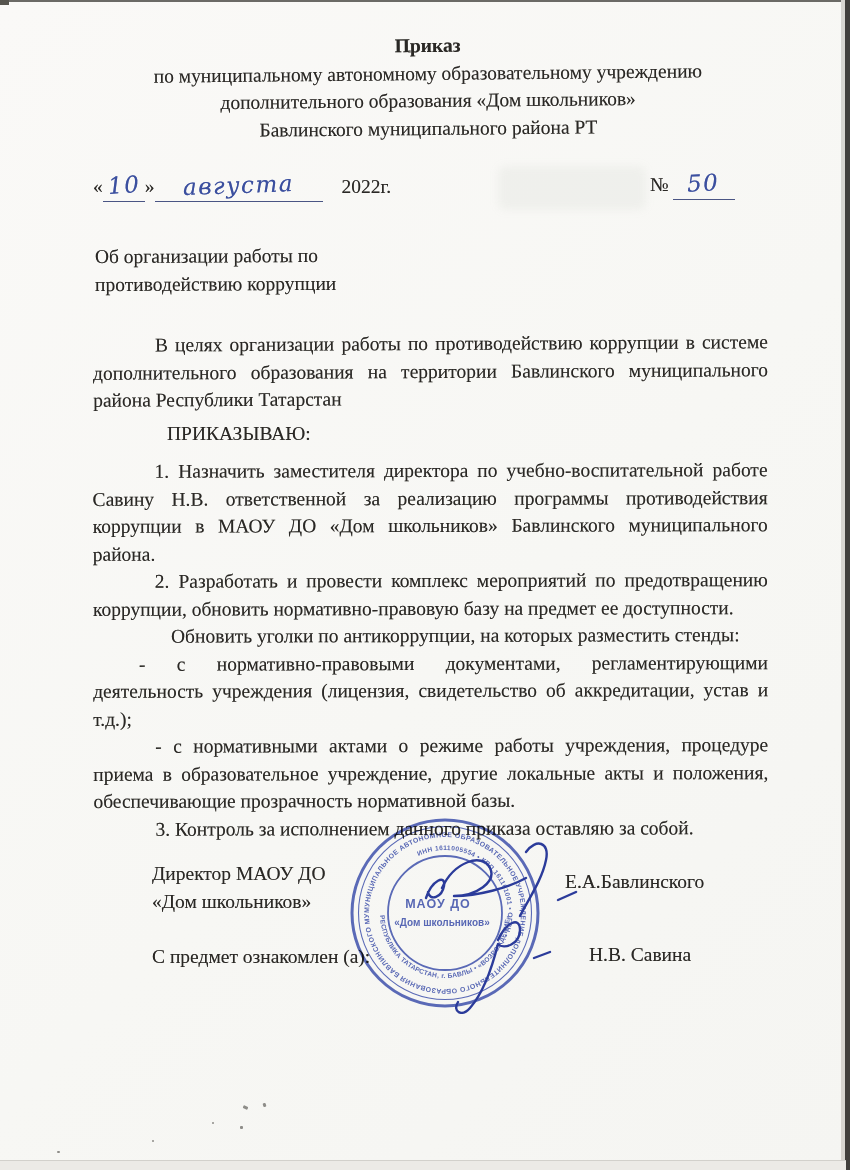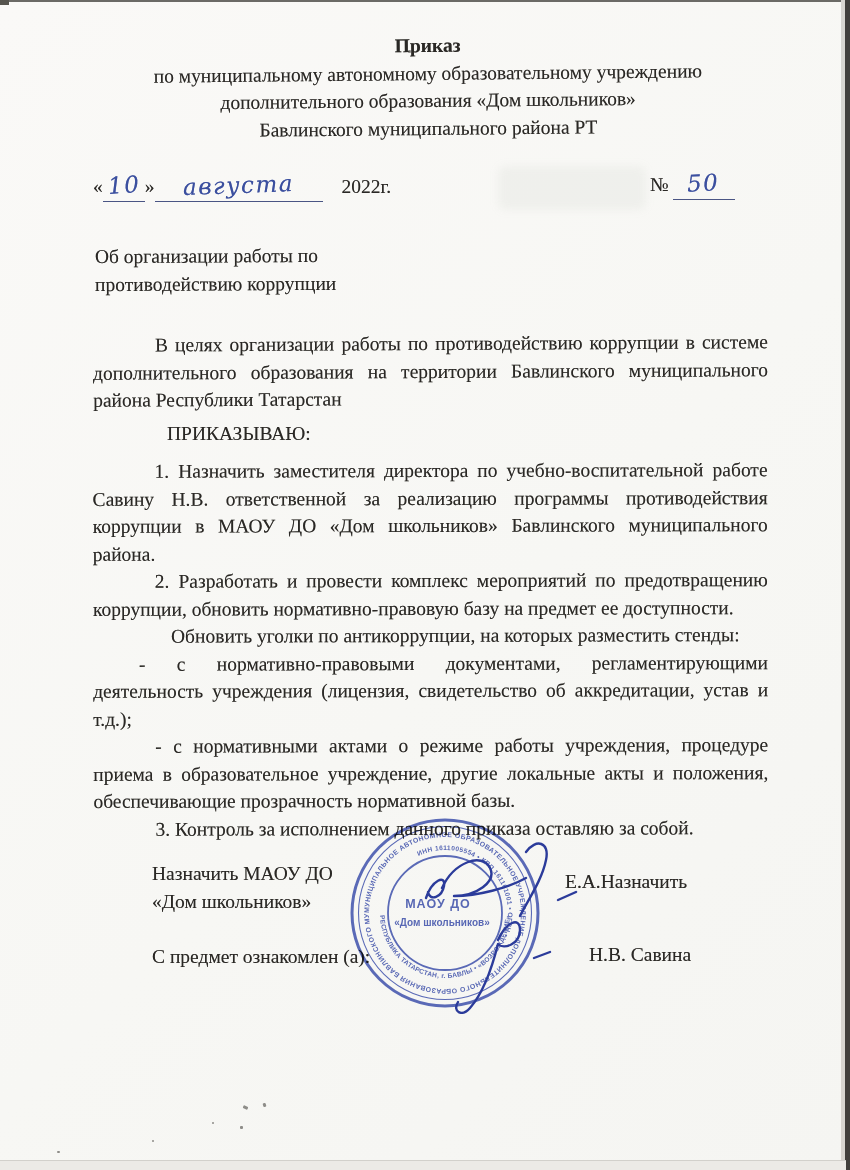--- a/index.html
+++ b/index.html
@@ -89,25 +89,25 @@
   <div class="abs txt just items-block" style="left:93px;top:457px;width:675px;">
     <p class="docline ind">1. Назначить заместителя директора по учебно-воспитательной работе Савину Н.В. ответственной за реализацию программы противодействия коррупции в МАОУ ДО «Дом школьников» Бавлинского муниципального района.</p>
     <p class="docline ind">2. Разработать и провести комплекс мероприятий по предотвращению коррупции, обновить нормативно-правовую базу  на предмет ее доступности.</p>
     <p class="docline ind2">Обновить уголки по антикоррупции,  на которых разместить стенды:</p>
     <p class="docline ind3">- с нормативно-правовыми документами, регламентирующими деятельность учреждения  (лицензия, свидетельство об аккредитации, устав и т.д.);</p>
     <p class="docline ind">- с нормативными актами о режиме работы учреждения, процедуре приема в образовательное учреждение, другие локальные акты и положения, обеспечивающие прозрачность нормативной базы.</p>
     <p class="docline ind">3.  Контроль за исполнением данного приказа оставляю за собой.</p>
   </div>
 
   <div class="abs txt" style="left:152px;top:860px;width:340px;">
-    <p class="docline">Назначить МАОУ ДО</p>
+    <p class="docline">Директор МАОУ ДО</p>
     <p class="docline">«Дом школьников»</p>
   </div>
   <div class="abs txt" style="left:565px;top:868px;">
-    <p class="docline">Е.А.Назначить</p>
+    <p class="docline">Е.А.Бавлинского</p>
   </div>
   <div class="abs txt" style="left:152px;top:943px;">
     <p class="docline">С предмет ознакомлен (а):</p>
   </div>
   <div class="abs txt" style="left:565px;top:941px;margin-left:24px;">
     <p class="docline">Н.В. Савина</p>
   </div>
 
   <svg class="abs stamp-svg" width="330" height="230" viewBox="0 0 330 230">
     <g opacity="0.85">

